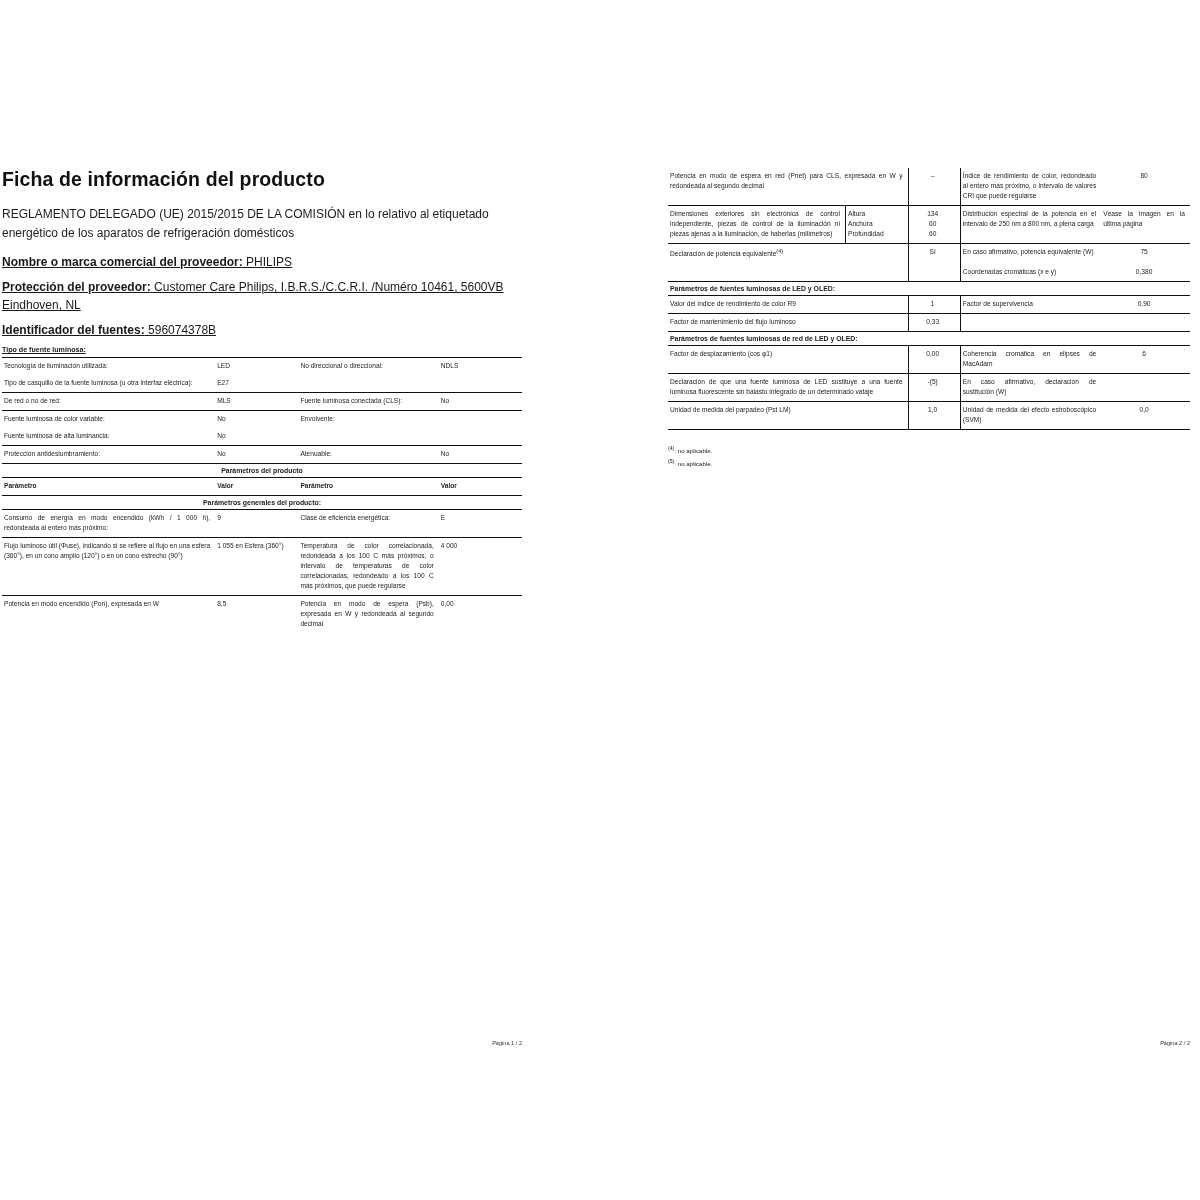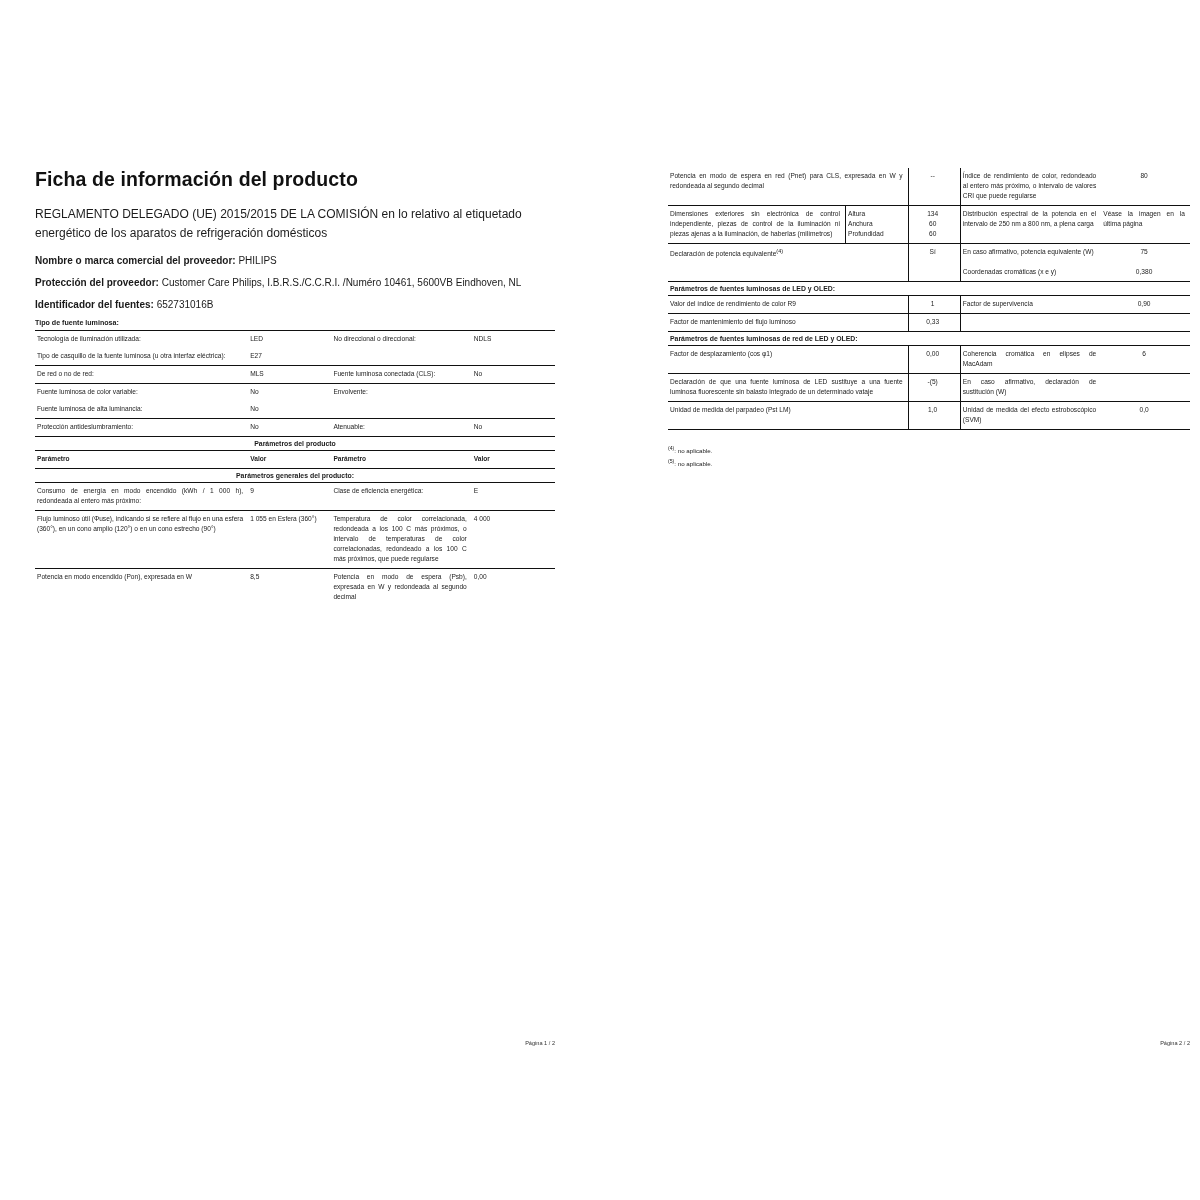--- a/index.html
+++ b/index.html
@@ -18,48 +18,50 @@
     position: relative;
     width: 1200px;
     height: 1200px;
   }
   
   .page {
     position: absolute;
     top: 168px;
     height: 860px;
   }
-  .page-left  { left: 35px;  width: 520px; }
+  .page-left  { left: 2px;  width: 520px; }
   .page-right { left: 668px; width: 522px; }
 
   h1.doc-title {
     font-size: 19.5px;
     font-weight: 700;
     letter-spacing: 0.1px;
     margin: 0 0 14px 0;
     color: #111;
   }
   .intro {
     font-size: 12px;
     line-height: 1.55;
     margin: 0 0 11px 0;
     color: #1c1c1c;
   }
 
   .kv {
-    font-size: 10px;
+    font-size: 12px;
     line-height: 1.5;
     margin: 0 0 7px 0;
+    text-decoration: underline;
   }
   .kv b { font-weight: 700; }
 
   .section-label {
     font-size: 7.1px;
     font-weight: 700;
     margin: 0 0 3px 0;
+    text-decoration: underline;
   }
 
   
   table {
     width: 100%;
     border-collapse: collapse;
     font-size: 6.6px;
     line-height: 1.52;
     table-layout: fixed;
   }
@@ -123,21 +125,21 @@
       <span>PHILIPS</span>
     </p>
 
     <p class="kv">
       <b>Protección del proveedor:</b>
       <span>Customer Care Philips, I.B.R.S./C.C.R.I. /Numéro 10461, 5600VB Eindhoven, NL</span>
     </p>
 
     <p class="kv">
       <b>Identificador del fuentes:</b>
-      <span>652731016B</span>
+      <span>596074378B</span>
     </p>
 
     <p class="section-label">Tipo de fuente luminosa:</p>
 
     <table>
       <colgroup>
         <col style="width:41%">
           <col style="width:16%">
           <col style="width:27%">
           <col style="width:16%">

